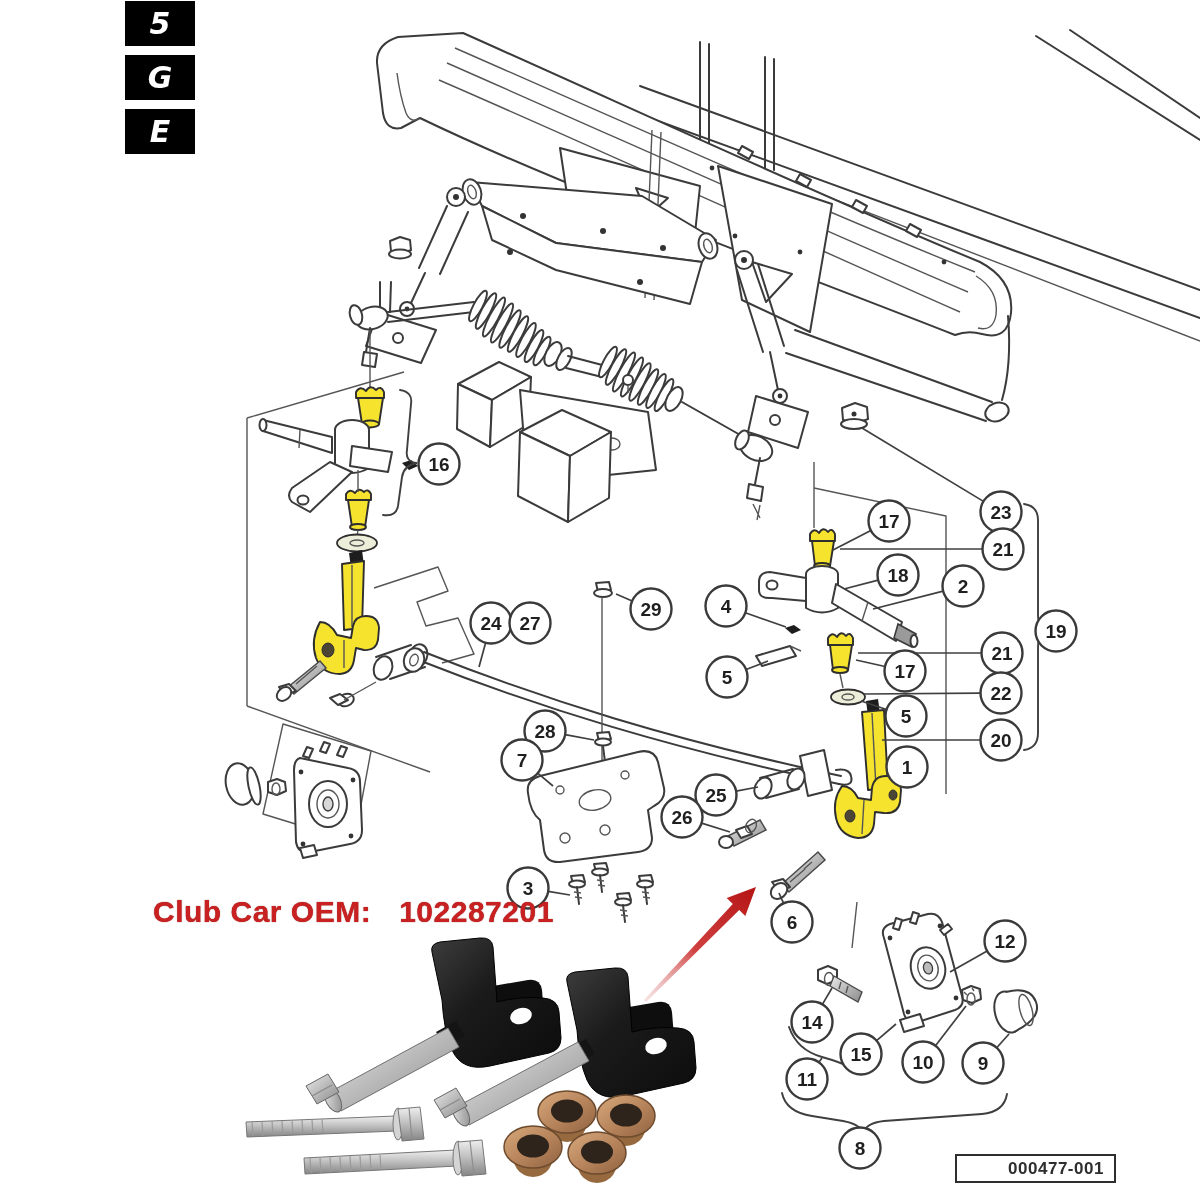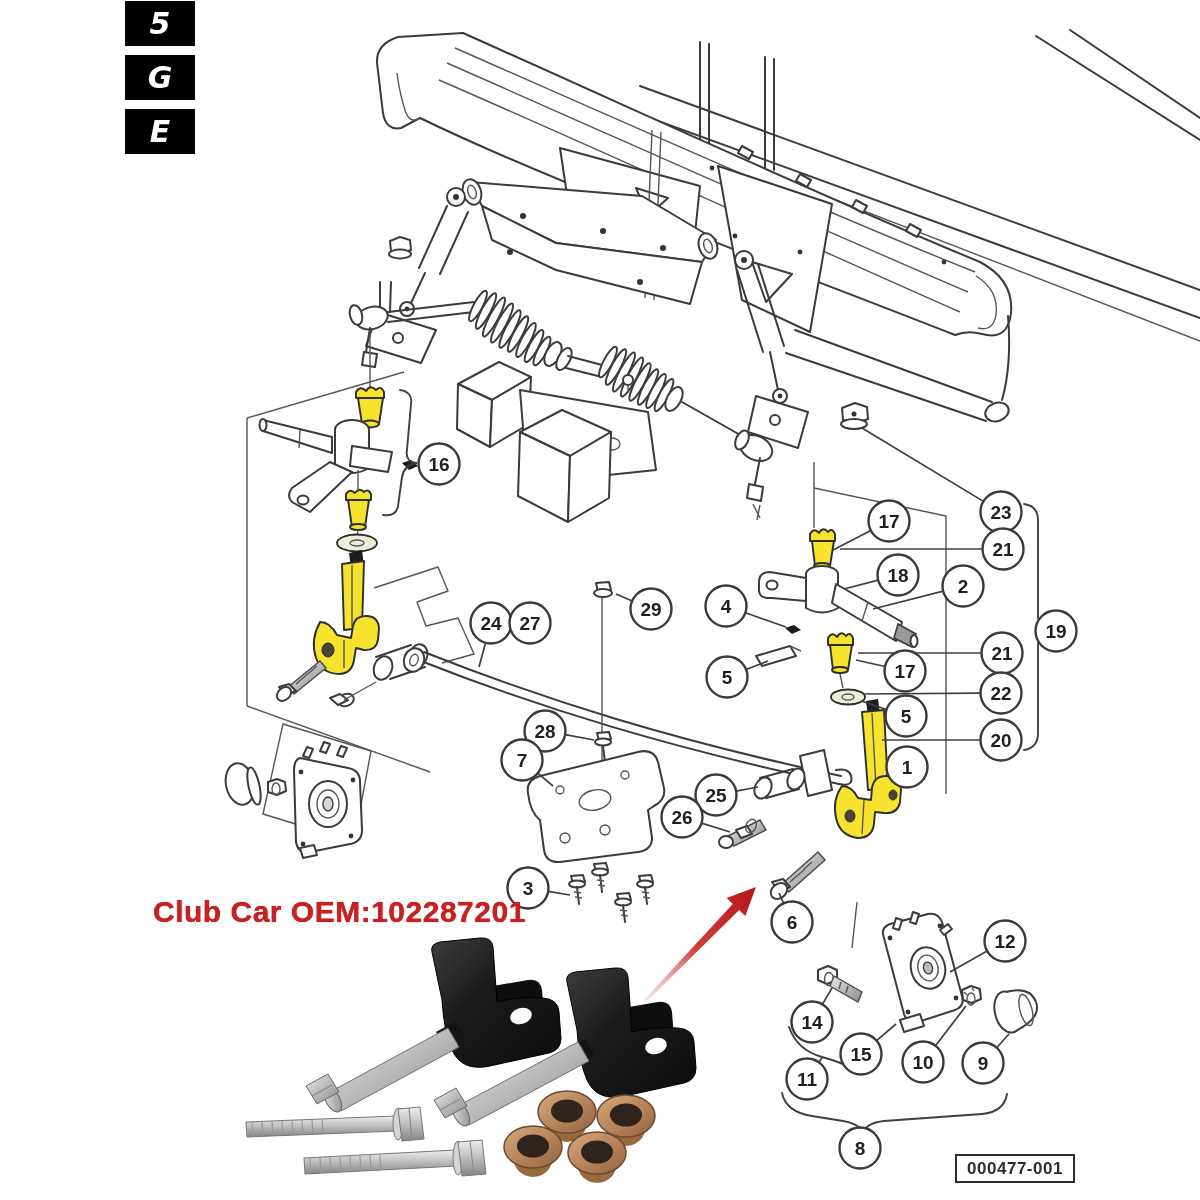--- a/index.html
+++ b/index.html
@@ -20,25 +20,25 @@
   .callout-text{font:700 19px "Liberation Sans",sans-serif;fill:#1f1f1f;}
   .dot{fill:#333;stroke:none;}
   
   .badges{position:absolute;left:125px;top:1px;width:70px;}
   .badge{width:70px;height:45px;background:var(--badge_bg,#000);color:var(--badge_fg,#fff);
          display:flex;align-items:center;justify-content:center;margin-bottom:9px;
          font:italic 700 30px "DejaVu Sans",sans-serif;}
   
   .oem{position:absolute;left:153px;top:895px;font:700 30px "Liberation Sans",sans-serif;
        color:var(--arrow_red,#ce1d1d);text-shadow:0 0 1px #7e0d0d;white-space:nowrap;letter-spacing:.5px;}
-  .oem .num{}
+  .oem .num{margin-left:28px;}
   
   .codebox{position:absolute;left:955px;top:1154px;width:116px;height:25px;border:2px solid #2e2e2e;
            background:#fff;display:flex;align-items:center;justify-content:center;
-           font:700 17px "Liberation Sans",sans-serif;color:#2e2e2e;letter-spacing:.5px;}
+           font:700 17px "Liberation Sans",sans-serif;color:#2e2e2e;letter-spacing:.5px;padding-left:41px;}
 </style>
 </head>
 <body>
 
 <div class="stage">
 
   <div class="badges" id="badges">
       <div class="badge">5</div>
       <div class="badge">G</div>
       <div class="badge">E</div>

